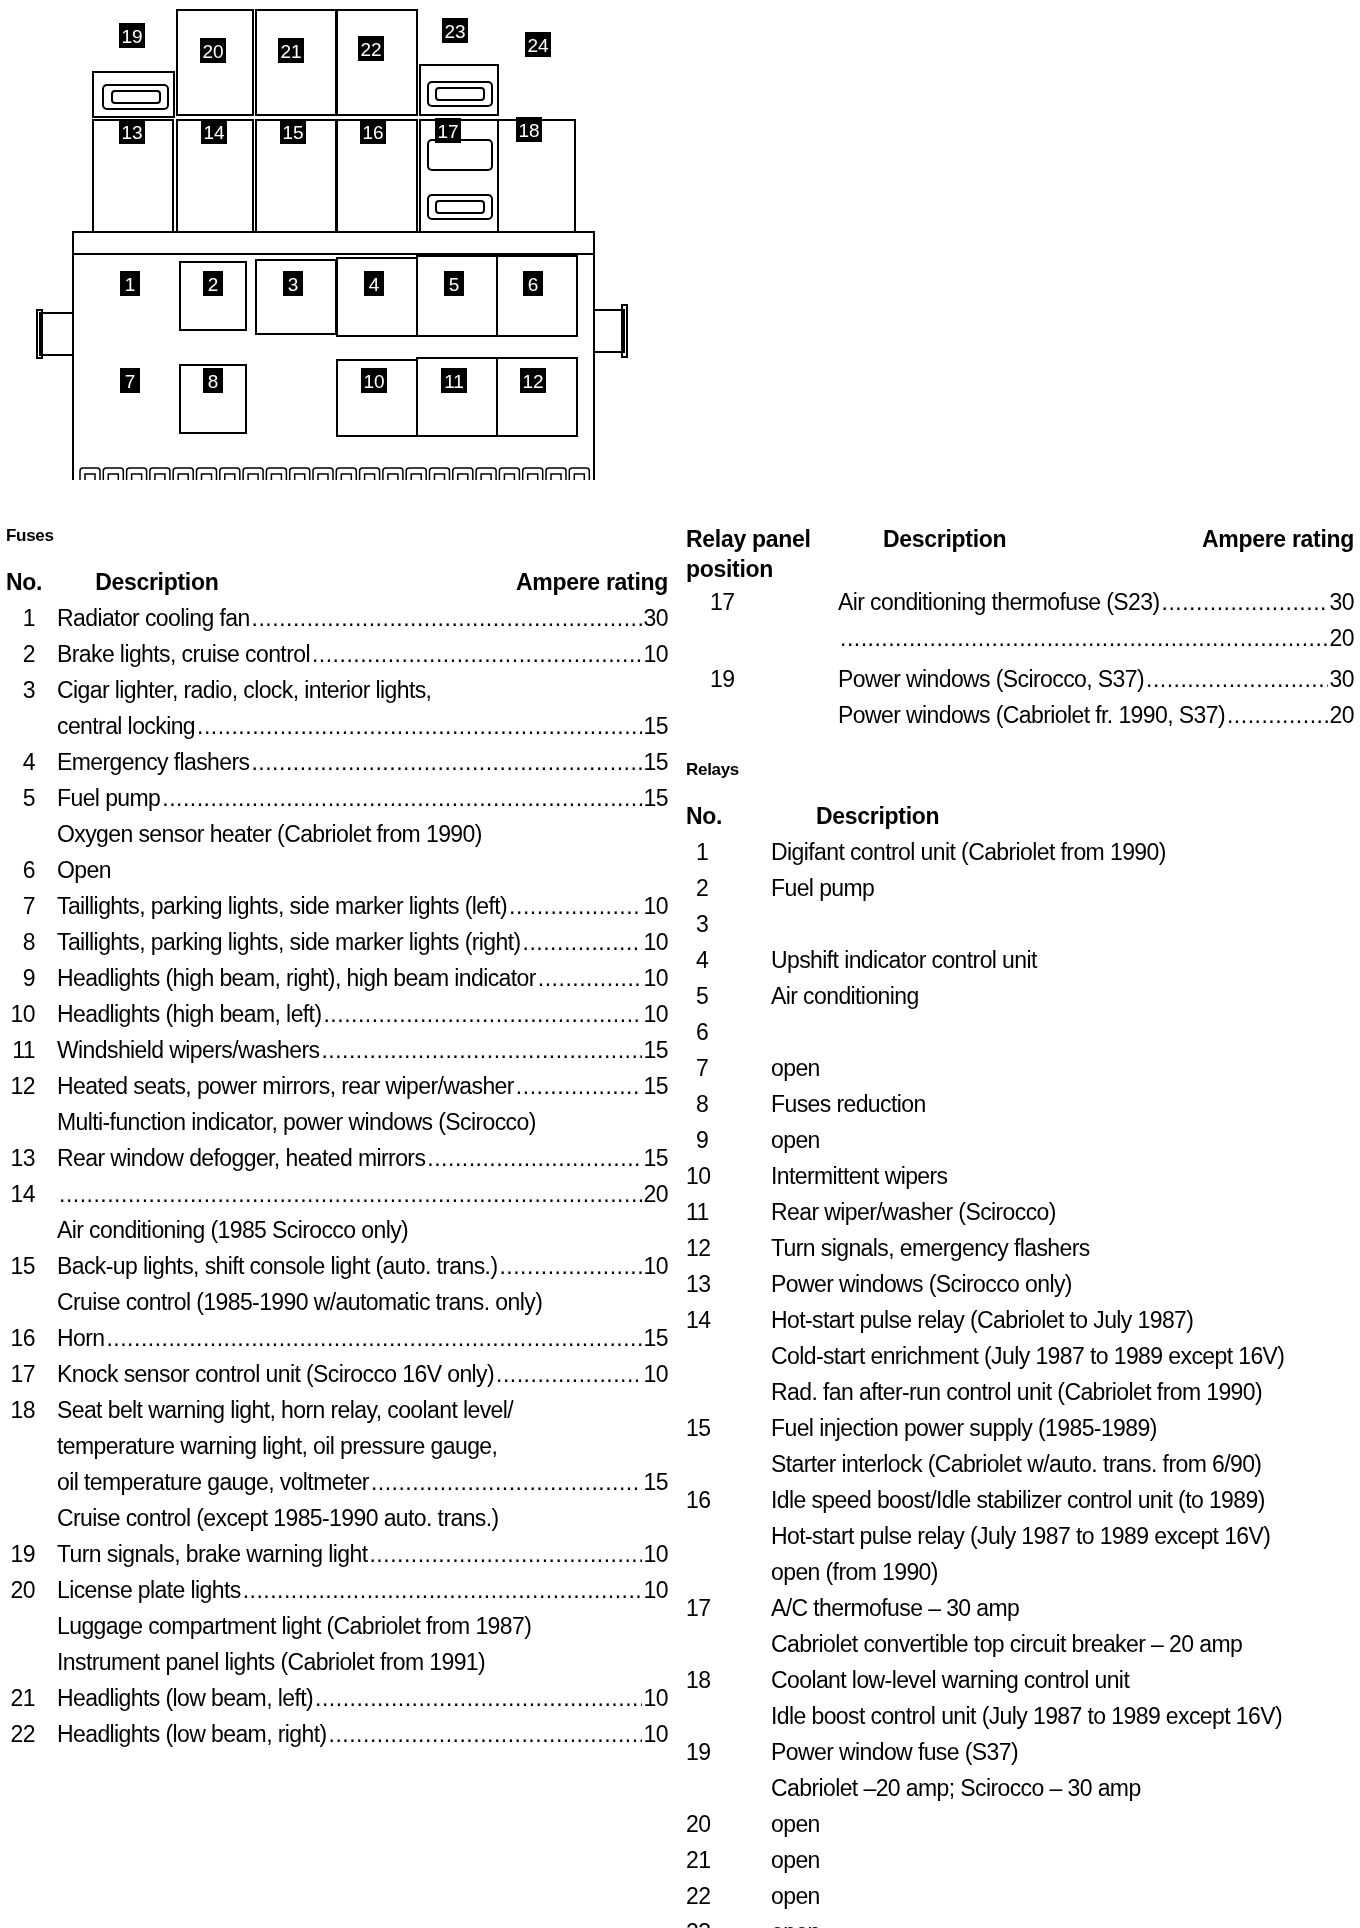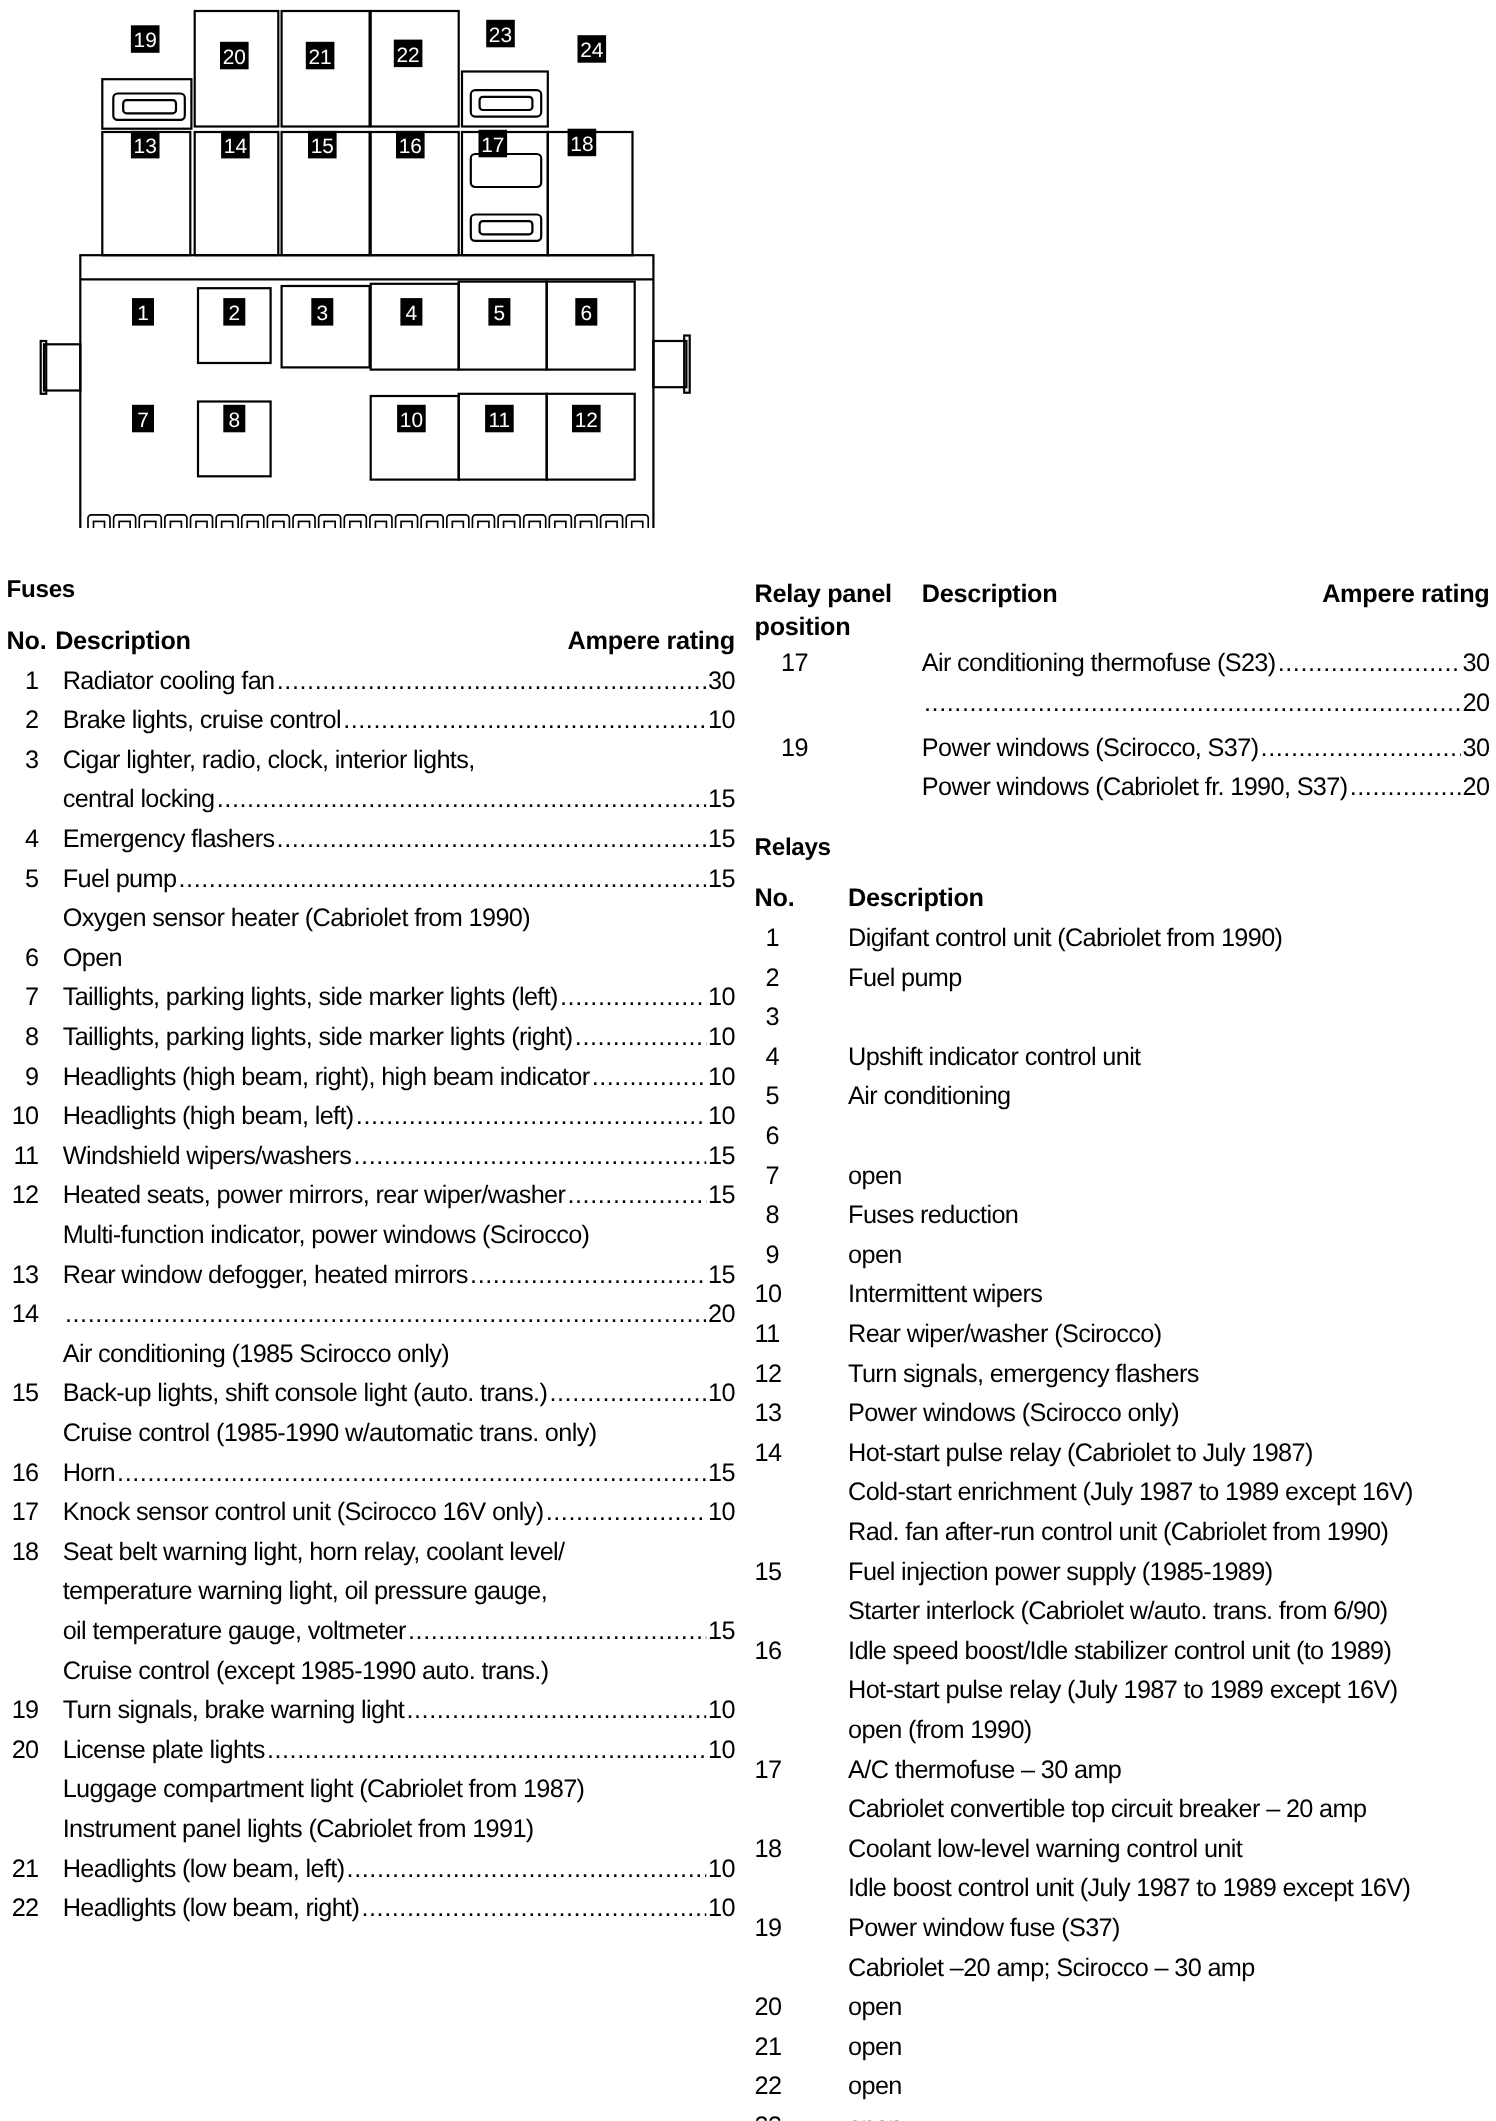--- a/index.html
+++ b/index.html
@@ -3,22 +3,22 @@
 <meta charset="utf-8">
 <style>
   html, body { margin: 0; padding: 0; background: #ffffff; }
   body { width: 1360px; height: 1928px; position: relative; overflow: hidden;
          font-family: "Liberation Sans", sans-serif; color: #000; }
   #diagram { position: absolute; left: 30px; top: 0px; width: 610px; height: 480px; }
   .col { position: absolute; font-size: 23px; line-height: 36px; letter-spacing: -0.6px; }
   #fuses { left: 6px; top: 518px; width: 662px; }
   #relay-panel { left: 686px; top: 524px; width: 668px; }
   #relays { left: 686px; top: 752px; width: 668px; }
-  .section-title { font-weight: bold; font-size: 22px; height: 36px; letter-spacing: -0.3px; }
-  .hdr { font-weight: bold; display: flex; letter-spacing: -0.3px; }
+  .section-title { font-weight: bold; font-size: 17px; height: 36px; letter-spacing: -0.3px; }
+  .hdr { font-weight: bold; display: flex; letter-spacing: -0.3px; gap: 45px; }
   .row { display: flex; }
   .num { flex: none; text-align: right; }
   #fuses .num { width: 29px; padding-right: 22px; }
   #fuses .hdr .num { width: auto; text-align: left; padding-right: 0; }
   .desc { flex: 1; min-width: 0; }
   .line { display: flex; align-items: baseline; white-space: nowrap; }
   .line .t { flex: none; }
   .line .dots { flex: 1; overflow: hidden; white-space: nowrap; margin: 0 2px; }
   .line .dots::after { content: "..............................................................................................................................................................."; letter-spacing: 0.5px; }
   .line .amp { flex: none; }

